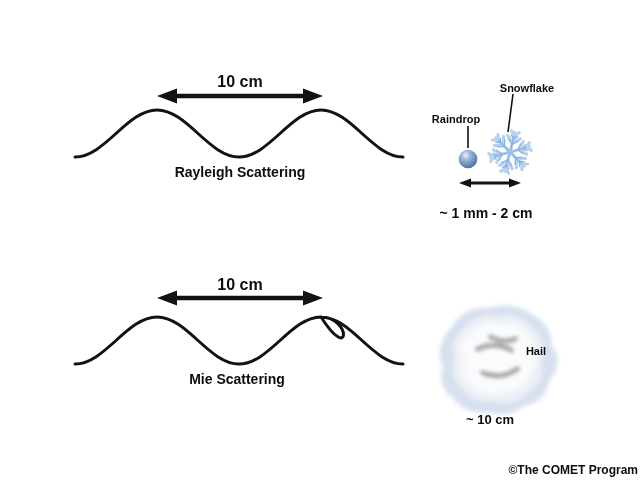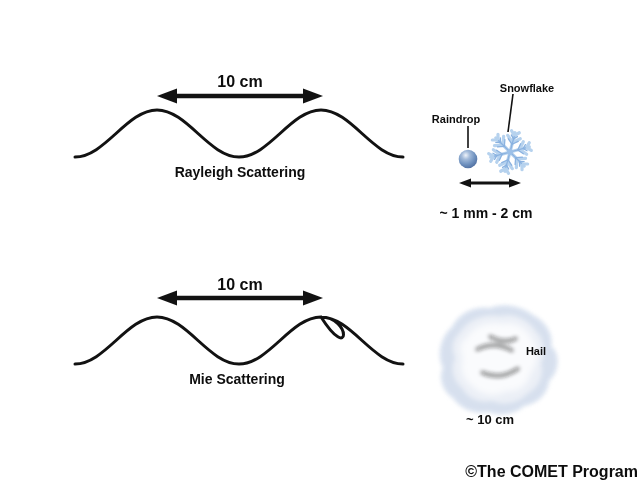--- a/index.html
+++ b/index.html
@@ -8,21 +8,21 @@
     font-family:"Liberation Sans","DejaVu Sans",sans-serif;color:#0d0d0d;
   }
   #artwork{position:absolute;left:0;top:0;width:640px;height:480px;}
   .lbl{position:absolute;font-weight:bold;white-space:nowrap;transform:translateX(-50%);line-height:1.1;}
   .wavelength{font-size:16px;text-align:right;}
   .caption{font-size:14px;}
   .particle{font-size:11px;text-align:center;}
   .sizeLbl{font-size:14px;margin-top:12px;}
   .hailSize{font-size:13px;}
   .credit{
-    position:absolute;right:2px;top:463px;font-size:16px;font-weight:bold;
+    position:absolute;right:2px;top:463px;font-size:12px;font-weight:bold;
     white-space:nowrap;transform:none;margin-left:36px;
   }
   .stroke-art{stroke:#121212;fill:none;}
   .head{fill:#121212;stroke:none;}
   .flake-light{stroke:#b6d2ee;stroke-width:3.2;fill:none;stroke-linecap:round;}
   .flake-mid{stroke:#8ab2e0;stroke-width:1.6;fill:none;stroke-linecap:round;}
 </style>
 </head>
 <body>
 

